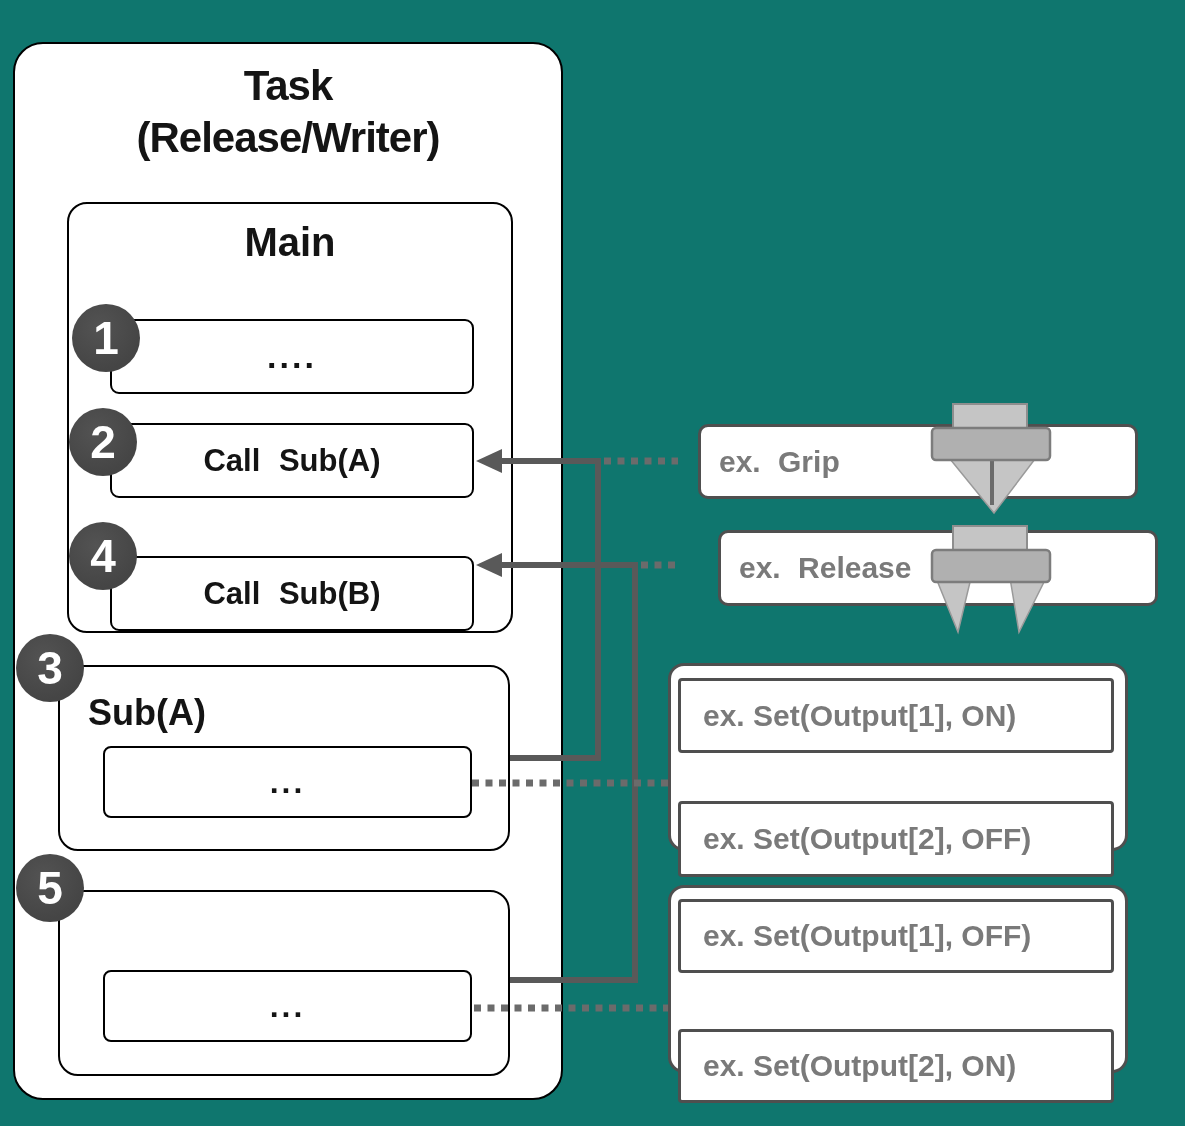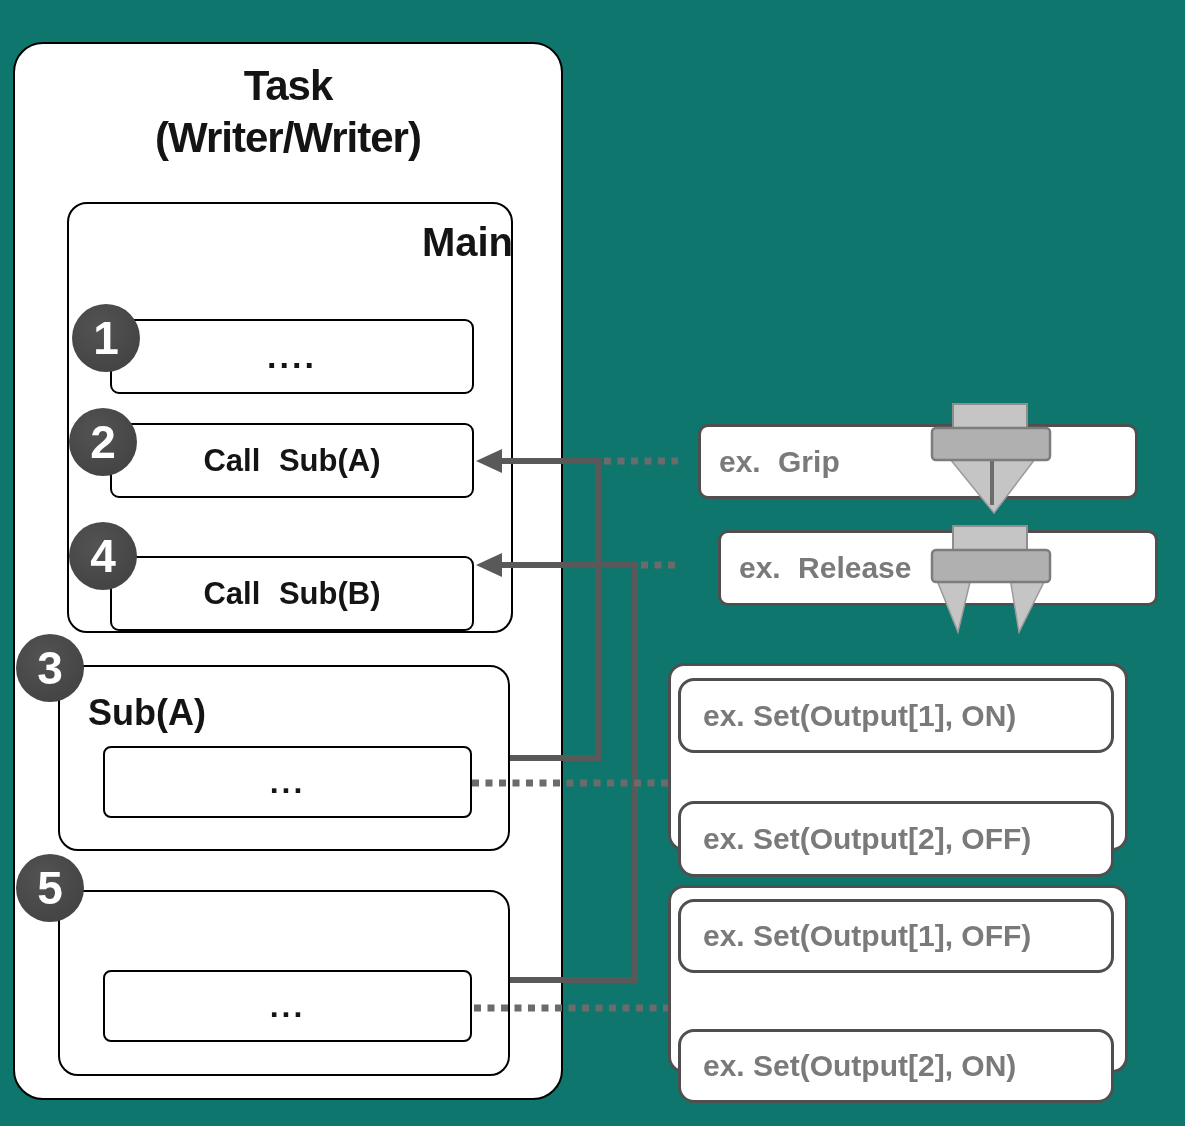--- a/index.html
+++ b/index.html
@@ -5,21 +5,21 @@
   html,body{margin:0;padding:0;background:#fff;}
   #canvas{
     position:relative;width:1185px;height:1126px;background:#0f766e;overflow:hidden;
     font-family:"Liberation Sans", sans-serif;
   }
   .abs{position:absolute;box-sizing:border-box;}
   
   .task-box{left:13px;top:42px;width:550px;height:1058px;border:2.5px solid #000;border-radius:30px;background:#fff;}
   .task-title{left:13px;top:60px;width:550px;text-align:center;font-weight:bold;font-size:42px;line-height:52px;color:#141414;letter-spacing:-1px;}
   .main-box{left:67px;top:202px;width:446px;height:431px;border:2.5px solid #000;border-radius:20px;background:#fff;}
-  .main-title{left:67px;top:220px;width:446px;text-align:right;font-weight:bold;font-size:40px;color:#141414;}
+  .main-title{left:67px;top:220px;width:446px;text-align:center;font-weight:bold;font-size:40px;color:#141414;}
   .step{left:110px;width:364px;height:75px;border:2.5px solid #000;border-radius:9px;background:#fff;
         display:flex;align-items:center;justify-content:center;
         font-weight:bold;font-size:31px;color:#141414;word-spacing:10px;}
   #step1{top:319px;}
   #step2{top:423px;}
   #step3{top:556px;}
   .dots{font-size:34px;letter-spacing:3px;word-spacing:0;}
   .badge{width:68px;height:68px;border-radius:50%;
          background:radial-gradient(circle at 40% 35%, #535353, #454545 70%);
          color:#fff;display:flex;align-items:center;justify-content:center;
@@ -42,39 +42,39 @@
   #innerB{top:970px;}
   
   .ex-box{left:678px;width:440px;height:76px;border:3px solid #4f4f4f;border-radius:10px;background:#fff;
           display:flex;align-items:center;padding-left:18px;
           font-weight:bold;font-size:30px;color:#7a7a7a;word-spacing:9px;}
   #grip-box{top:424px;height:75px;margin-left:20px;}
   #release-box{top:530px;margin-left:40px;}
   .set-group{left:668px;width:460px;height:188px;border:3px solid #4f4f4f;border-radius:16px;background:#fff;}
   #setGroupA{top:663px;}
   #setGroupB{top:885px;}
-  .set-item{left:678px;width:436px;border:3px solid #4f4f4f;border-radius:16px;background:#fff;
+  .set-item{left:678px;width:436px;border:3px solid #4f4f4f;border-radius:4px;background:#fff;
             display:flex;align-items:center;padding-left:22px;
             font-weight:bold;font-size:30px;color:#7a7a7a;}
   #setA1{top:678px;height:75px;}
   #setA2{top:801px;height:76px;}
   #setB1{top:899px;height:74px;}
   #setB2{top:1029px;height:74px;}
   
   #overlay{left:0;top:0;width:1185px;height:1126px;z-index:10;pointer-events:none;}
 </style>
 </head>
 <body>
 
 <div id="canvas">
 
   <div class="abs task-box"></div>
   <div class="abs task-title">
     <div>Task</div>
-    <div>(Writer/Writer)</div>
+    <div>(Release/Writer)</div>
   </div>
 
   <div class="abs main-box"></div>
   <div class="abs main-title">Main</div>
 
   <div class="abs step" id="step1">
     <span class="dots">....</span>
   </div>
   <div class="abs step" id="step2">
     <span>Call Sub(A)</span>

